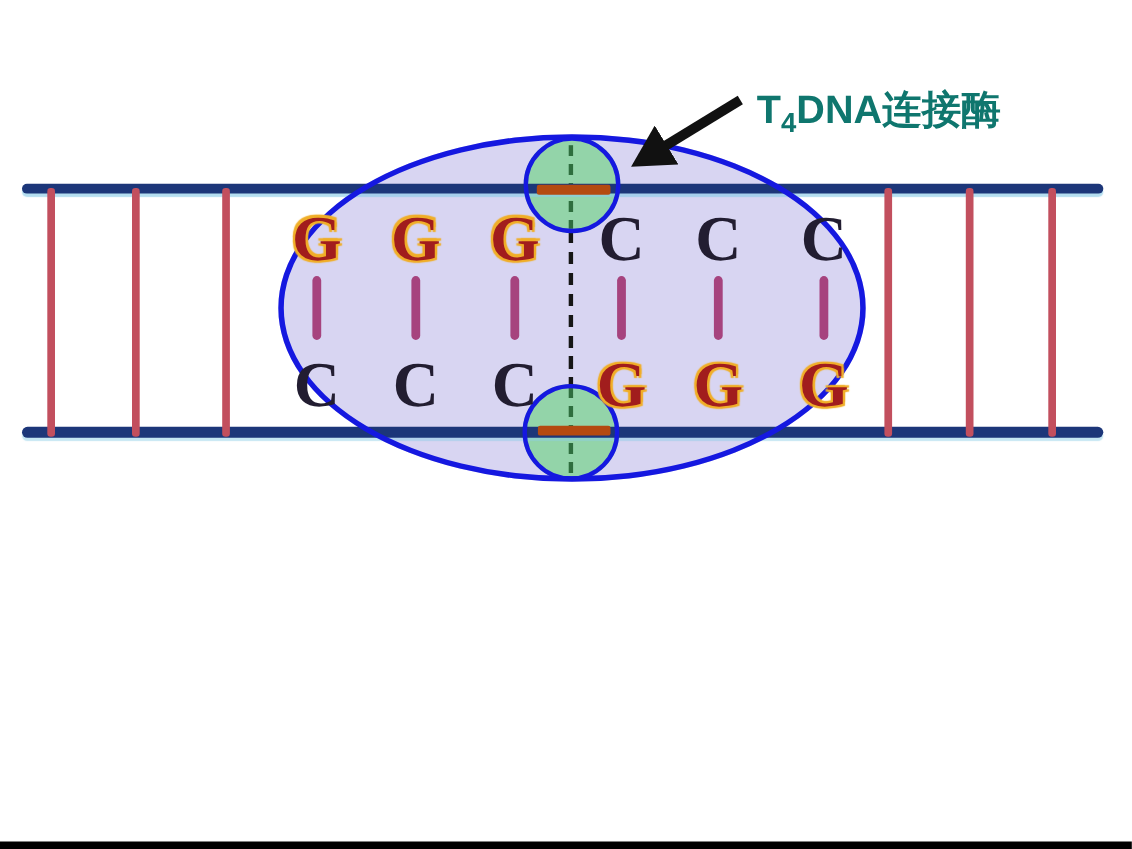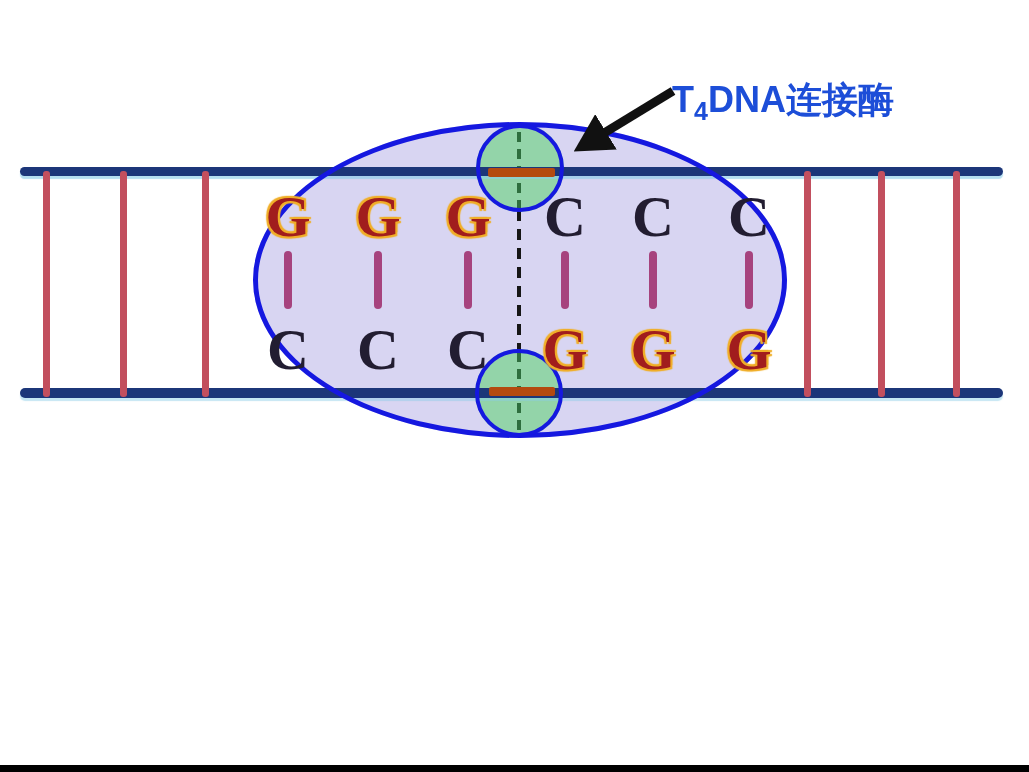--- a/index.html
+++ b/index.html
@@ -49,21 +49,21 @@
   .base-g{color:#a11d1d;
     text-shadow:2px 2px 1px #f0ae28,-2px -2px 1px #f0ae28,2px -2px 1px #f0ae28,-2px 2px 1px #f0ae28,0 0 3px #f6c84e;}
   .base-c{color:#221d31;}
   .c1{left:288px;}.c2{left:378px;}.c3{left:468px;}
   .c4{left:565px;}.c5{left:653px;}.c6{left:749px;}
 
   
   .bond{width:8px;height:58px;top:251px;background:#a6437e;border-radius:4px;transform:translateX(-50%);}
 
   
-  .enzyme-label{left:672px;top:82px;color:#1d4ed8;font-weight:bold;font-size:36px;line-height:1;white-space:nowrap;}
+  .enzyme-label{left:688px;top:82px;color:#0f766e;font-weight:bold;font-size:36px;line-height:1;white-space:nowrap;}
   .enzyme-label sub{font-size:25px;line-height:0;vertical-align:-8px;font-weight:bold;}
 
   
   .arrow-svg{left:560px;top:78px;width:125px;height:84px;}
 
   
   .bottom-bar{left:0;top:765px;width:1029px;height:7px;background:#000;}
 </style>
 </head>
 <body>

